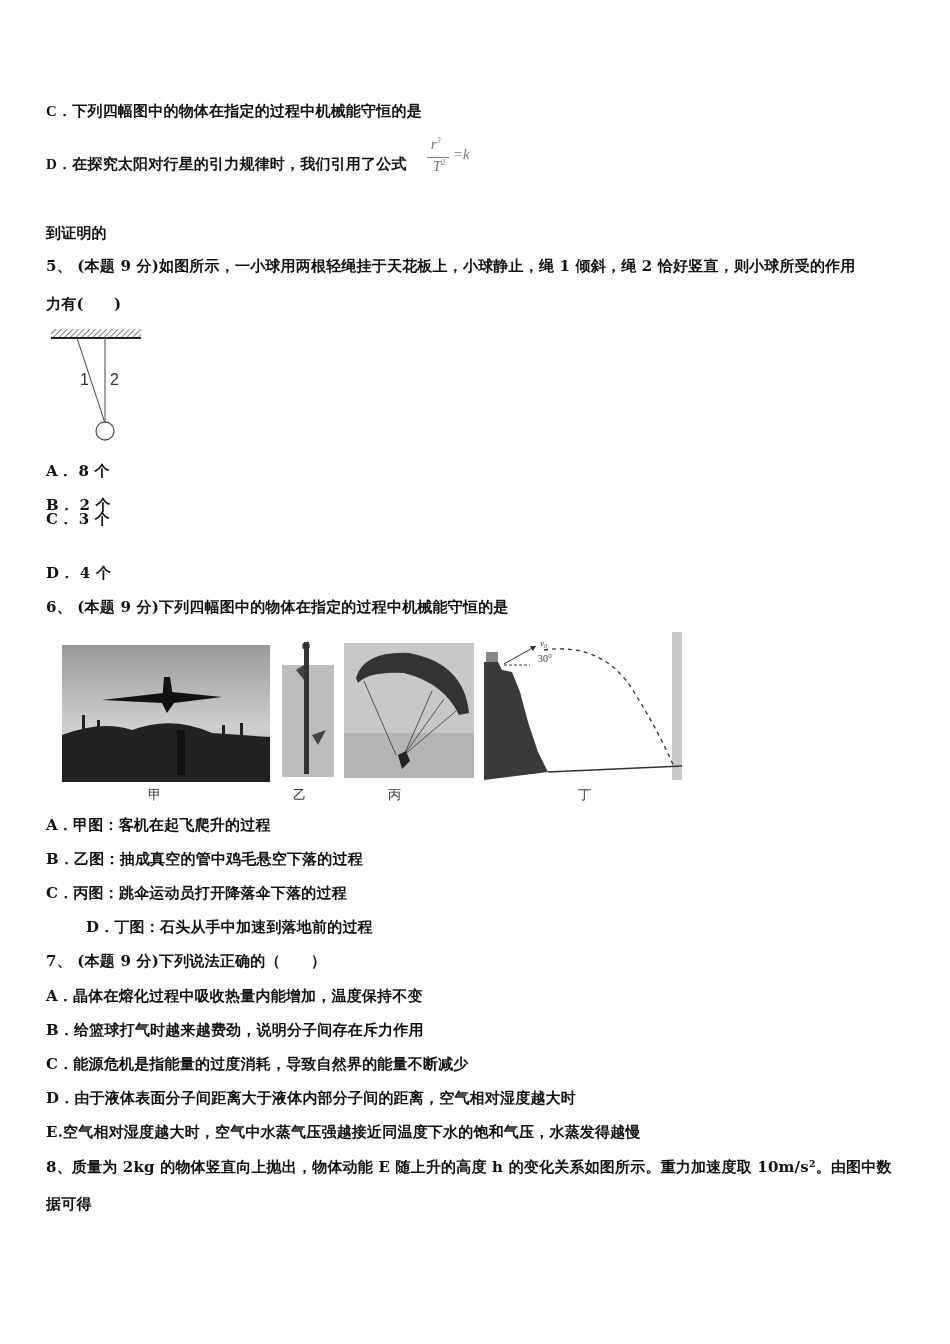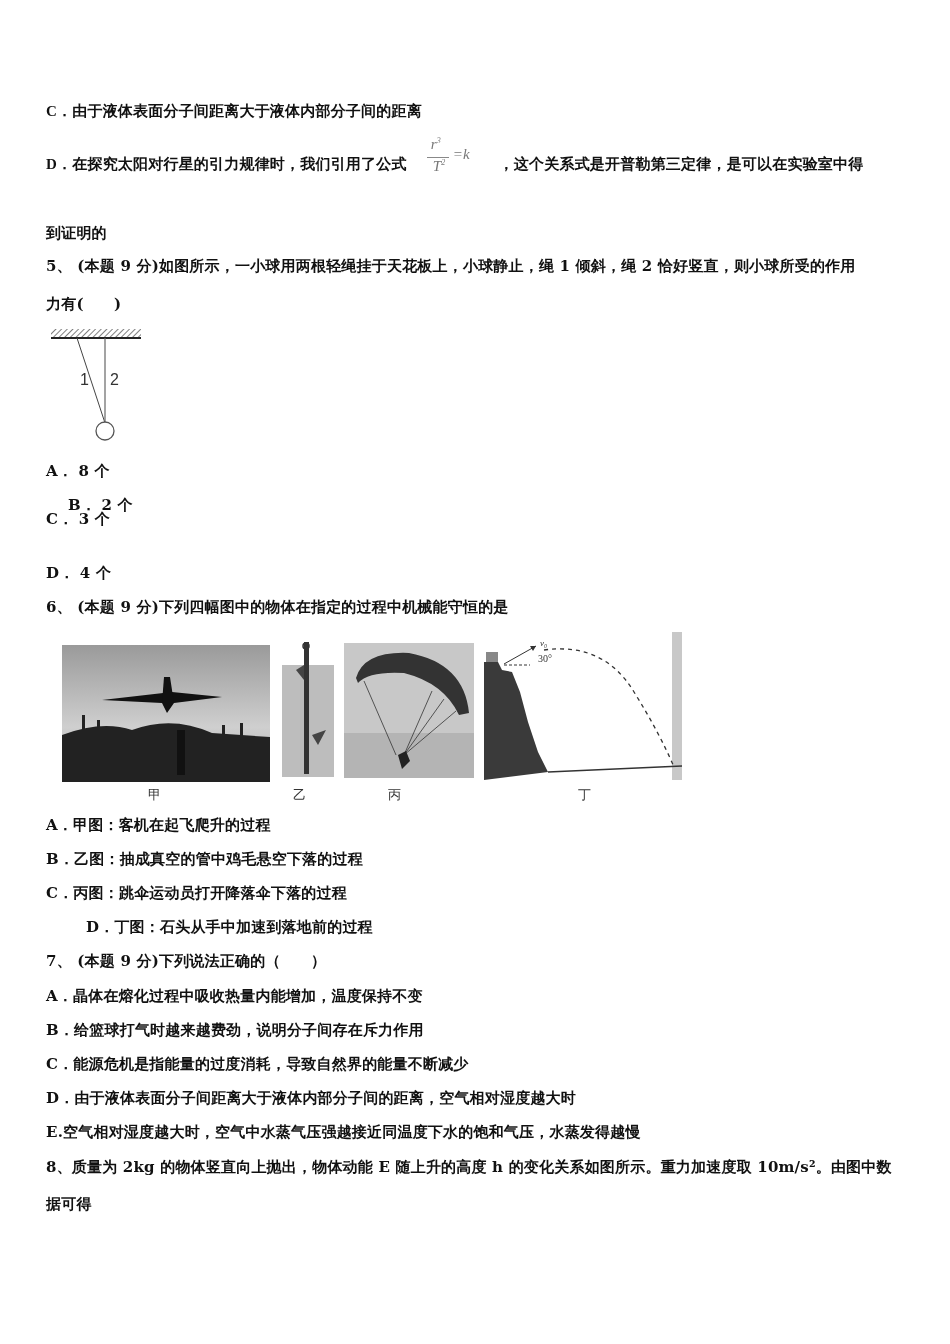--- a/index.html
+++ b/index.html
@@ -13,30 +13,30 @@
   .frac .bar { position: absolute; left: 2px; top: 19px; width: 22px; height: 1px; background: #888; }
   .frac .den { position: absolute; left: 8px; top: 20px; font-style: italic; font-weight: normal; color: #777; font-size: 15px; font-family: "Liberation Serif", serif;}
   .frac .eq { position: absolute; left: 28px; top: 8px; font-style: italic; font-weight: normal; color: #777; font-size: 15px; font-family: "Liberation Serif", serif;}
   .fig { position: absolute; }
   .caption { position: absolute; font-size: 13px; color: #333; font-family: "DejaVu Sans", sans-serif; }
 </style>
 </head>
 <body>
 
 <div class="line" style="top:102px;">
-  <span class="lbl">C．</span><span>由于液体表面分子间距离大于液体内部分子间的距离</span>
+  <span class="lbl">C．</span><span>下列四幅图中的物体在指定的过程中机械能守恒的是</span>
 </div>
 
 <div class="line" style="top:152px;">
   <span class="lbl">D．</span><span>在探究太阳对行星的引力规律时，我们引用了公式</span><span class="frac" style="margin-top:-14px;">
     <span class="num"><span>r</span><sup>3</sup></span>
     <span class="bar"></span>
     <span class="den"><span>T</span><sup>2</sup></span>
     <span class="eq">=k</span>
-  </span><span>，这个关系式是开普勒第三定律，是可以在实验室中得</span>
+  </span>
 </div>
 
 <div class="line" style="top:224px;">到证明的</div>
 
 <div class="line" style="top:257px;">5、 (本题 9 分)如图所示，一小球用两根轻绳挂于天花板上，小球静止，绳 1 倾斜，绳 2 恰好竖直，则小球所受的作用</div>
 <div class="line" style="top:295px;">力有(　　)</div>
 
 <svg class="fig" style="left:48px; top:325px;" width="100" height="120" viewBox="0 0 100 120">
   <defs>
     <pattern id="hatch" width="4" height="4" patternUnits="userSpaceOnUse" patternTransform="rotate(45)">
@@ -46,21 +46,21 @@
   <rect x="3" y="4" width="90" height="8" fill="url(#hatch)"></rect>
   <line x1="3" y1="13" x2="93" y2="13" stroke="#222" stroke-width="2"></line>
   <line x1="29" y1="13" x2="57" y2="98" stroke="#444" stroke-width="1"></line>
   <line x1="57" y1="13" x2="57" y2="98" stroke="#666" stroke-width="1.2"></line>
   <circle cx="57" cy="106" r="9" fill="#fff" stroke="#555" stroke-width="1.3"></circle>
   <text x="32" y="60" font-size="16" font-family="Liberation Sans, sans-serif" fill="#333">1</text>
   <text x="62" y="60" font-size="16" font-family="Liberation Sans, sans-serif" fill="#333">2</text>
 </svg>
 
 <div class="line" style="top:462px;"><span>A．</span> <span>8 个</span></div>
-<div class="line" style="top:496px;margin-left:22px;"><span>B．</span> <span>2 个</span></div>
+<div class="line" style="top:496px;"><span>B．</span> <span>2 个</span></div>
 <div class="line" style="top:510px;"><span>C．</span> <span>3 个</span></div>
 <div class="line" style="top:564px;"><span>D．</span> <span>4 个</span></div>
 
 <div class="line" style="top:598px;">6、 (本题 9 分)下列四幅图中的物体在指定的过程中机械能守恒的是</div>
 
 <svg class="fig" style="left:62px; top:645px;" width="208" height="137" viewBox="0 0 208 137">
   <defs>
     <linearGradient id="sky1" x1="0" y1="0" x2="0" y2="1">
       <stop offset="0" stop-color="#9a9a9a"></stop>
         <stop offset="0.6" stop-color="#cfcfcf"></stop>

